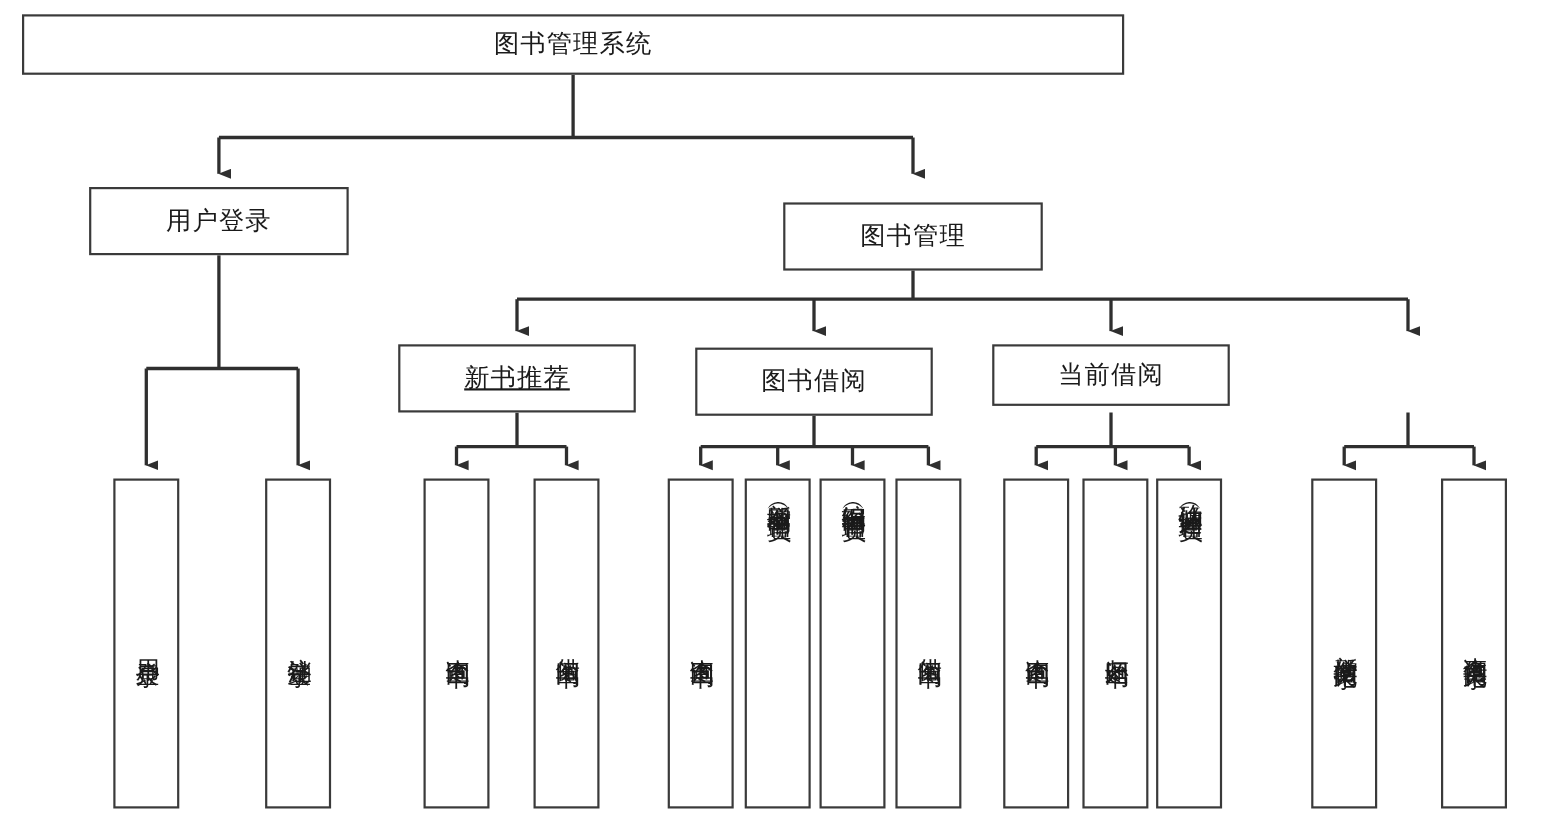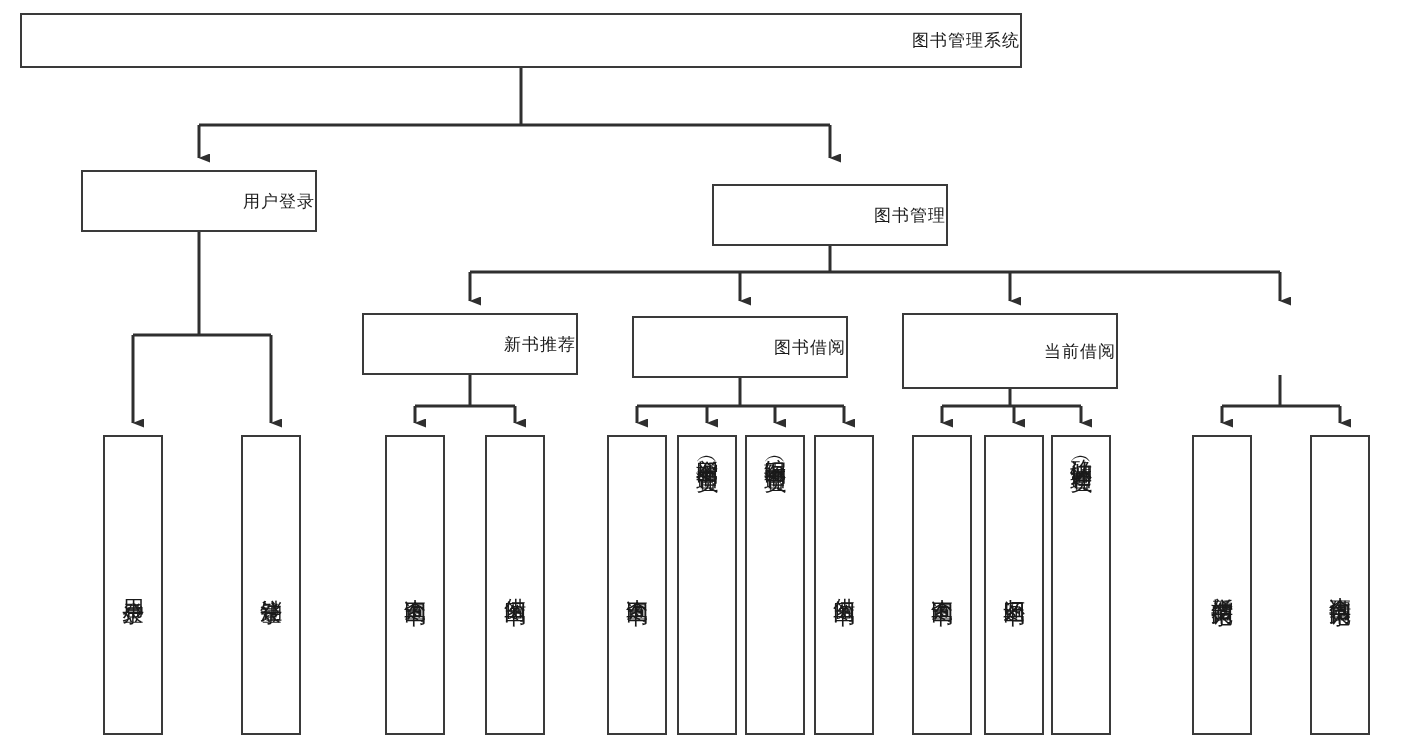--- a/index.html
+++ b/index.html
@@ -28,23 +28,22 @@
     position: absolute;
     box-sizing: border-box;
     border: 2px solid #3a3a3a;
     background: #ffffff;
     display: flex;
     align-items: center;
     justify-content: center;
     color: #1a1a1a;
   }
   .node-box.horiz {
-    font-size: 17px;
+    font-size: 23px;
     letter-spacing: 1px;
-    justify-content: flex-end;
   }
   .node-box.vert {
     font-size: 22px;
   }
   .node-label-h {
     white-space: nowrap;
     line-height: 1;
   }
   .node-label-v {
     writing-mode: vertical-rl;
@@ -128,27 +127,27 @@
     <span class="node-label-h">图书管理系统</span>
   </div>
 
   <div class="node-box horiz" style="left:81px; top:170px; width:236px; height:62px;">
     <span class="node-label-h">用户登录</span>
   </div>
   <div class="node-box horiz" style="left:712px; top:170px; width:236px; height:62px;margin-top:14px;">
     <span class="node-label-h">图书管理</span>
   </div>
 
-  <div class="node-box horiz" style="left:362px; top:313px; width:216px; height:62px;">
+  <div class="node-box horiz" style="left:362px; top:313px; width:216px; height:62px;text-decoration:underline;">
     <span class="node-label-h">新书推荐</span>
   </div>
   <div class="node-box horiz" style="left:632px; top:316px; width:216px; height:62px;">
     <span class="node-label-h">图书借阅</span>
   </div>
-  <div class="node-box horiz" style="left:902px; top:313px; width:216px; height:76px;">
+  <div class="node-box horiz" style="left:902px; top:313px; width:216px; height:56px;">
     <span class="node-label-h">当前借阅</span>
   </div>
 
   <div class="node-box vert" style="left:103px; top:435px; width:60px; height:300px;">
     <span class="node-label-v">用户登录</span>
   </div>
   <div class="node-box vert" style="left:241px; top:435px; width:60px; height:300px;">
     <span class="node-label-v">注销登录</span>
   </div>
 

